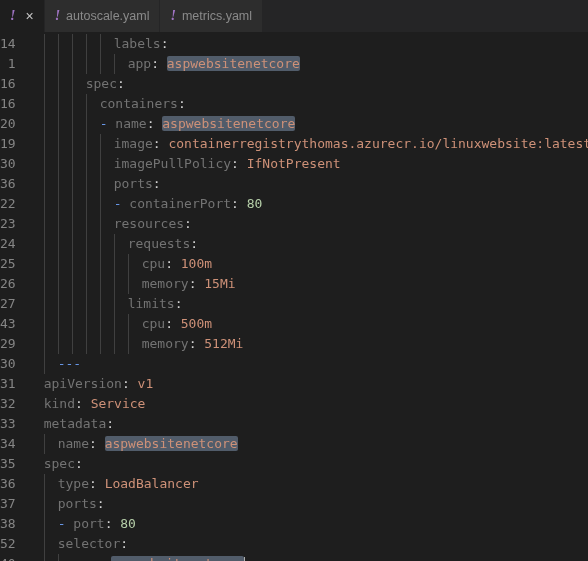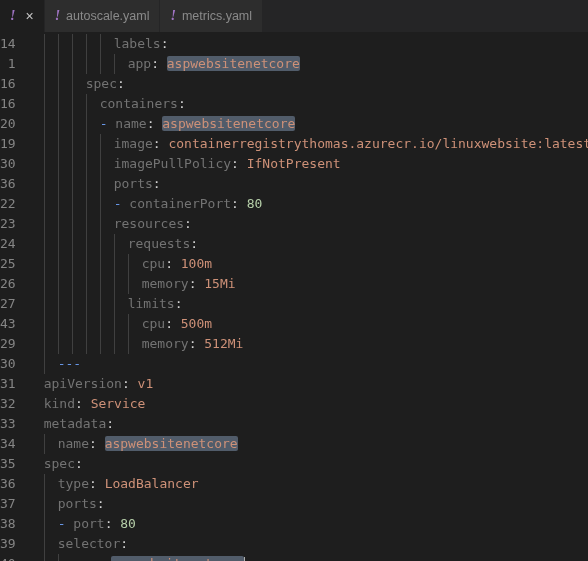--- a/index.html
+++ b/index.html
@@ -138,17 +138,17 @@
       <div>29</div>
       <div>30</div>
       <div>31</div>
       <div>32</div>
       <div>33</div>
       <div>34</div>
       <div>35</div>
       <div>36</div>
       <div>37</div>
       <div>38</div>
-      <div>39</div>
+      <div>52</div>
       <div>40</div>
     </div>
   <div class="code" id="code"><div class="line"><span class="indent-guide" style="left: 14px;"></span><span class="indent-guide" style="left: 28px;"></span><span class="indent-guide" style="left: 42px;"></span><span class="indent-guide" style="left: 56px;"></span><span class="indent-guide" style="left: 70px;"></span><span style="padding-left: 84px;"><span class="k">labels</span><span class="c">:</span></span></div><div class="line"><span class="indent-guide" style="left: 14px;"></span><span class="indent-guide" style="left: 28px;"></span><span class="indent-guide" style="left: 42px;"></span><span class="indent-guide" style="left: 56px;"></span><span class="indent-guide" style="left: 70px;"></span><span class="indent-guide" style="left: 84px;"></span><span style="padding-left: 98px;"><span class="k">app</span><span class="c">: </span><span class="s hl">aspwebsitenetcore</span></span></div><div class="line"><span class="indent-guide" style="left: 14px;"></span><span class="indent-guide" style="left: 28px;"></span><span class="indent-guide" style="left: 42px;"></span><span style="padding-left: 56px;"><span class="k">spec</span><span class="c">:</span></span></div><div class="line"><span class="indent-guide" style="left: 14px;"></span><span class="indent-guide" style="left: 28px;"></span><span class="indent-guide" style="left: 42px;"></span><span class="indent-guide" style="left: 56px;"></span><span style="padding-left: 70px;"><span class="k">containers</span><span class="c">:</span></span></div><div class="line"><span class="indent-guide" style="left: 14px;"></span><span class="indent-guide" style="left: 28px;"></span><span class="indent-guide" style="left: 42px;"></span><span class="indent-guide" style="left: 56px;"></span><span style="padding-left: 70px;"><span class="d">- </span><span class="k">name</span><span class="c">: </span><span class="s hl">aspwebsitenetcore</span></span></div><div class="line"><span class="indent-guide" style="left: 14px;"></span><span class="indent-guide" style="left: 28px;"></span><span class="indent-guide" style="left: 42px;"></span><span class="indent-guide" style="left: 56px;"></span><span class="indent-guide" style="left: 70px;"></span><span style="padding-left: 84px;"><span class="k">image</span><span class="c">: </span><span class="s">containerregistrythomas.azurecr.io/linuxwebsite:latest</span></span></div><div class="line"><span class="indent-guide" style="left: 14px;"></span><span class="indent-guide" style="left: 28px;"></span><span class="indent-guide" style="left: 42px;"></span><span class="indent-guide" style="left: 56px;"></span><span class="indent-guide" style="left: 70px;"></span><span style="padding-left: 84px;"><span class="k">imagePullPolicy</span><span class="c">: </span><span class="s">IfNotPresent</span></span></div><div class="line"><span class="indent-guide" style="left: 14px;"></span><span class="indent-guide" style="left: 28px;"></span><span class="indent-guide" style="left: 42px;"></span><span class="indent-guide" style="left: 56px;"></span><span class="indent-guide" style="left: 70px;"></span><span style="padding-left: 84px;"><span class="k">ports</span><span class="c">:</span></span></div><div class="line"><span class="indent-guide" style="left: 14px;"></span><span class="indent-guide" style="left: 28px;"></span><span class="indent-guide" style="left: 42px;"></span><span class="indent-guide" style="left: 56px;"></span><span class="indent-guide" style="left: 70px;"></span><span style="padding-left: 84px;"><span class="d">- </span><span class="k">containerPort</span><span class="c">: </span><span class="n">80</span></span></div><div class="line"><span class="indent-guide" style="left: 14px;"></span><span class="indent-guide" style="left: 28px;"></span><span class="indent-guide" style="left: 42px;"></span><span class="indent-guide" style="left: 56px;"></span><span class="indent-guide" style="left: 70px;"></span><span style="padding-left: 84px;"><span class="k">resources</span><span class="c">:</span></span></div><div class="line"><span class="indent-guide" style="left: 14px;"></span><span class="indent-guide" style="left: 28px;"></span><span class="indent-guide" style="left: 42px;"></span><span class="indent-guide" style="left: 56px;"></span><span class="indent-guide" style="left: 70px;"></span><span class="indent-guide" style="left: 84px;"></span><span style="padding-left: 98px;"><span class="k">requests</span><span class="c">:</span></span></div><div class="line"><span class="indent-guide" style="left: 14px;"></span><span class="indent-guide" style="left: 28px;"></span><span class="indent-guide" style="left: 42px;"></span><span class="indent-guide" style="left: 56px;"></span><span class="indent-guide" style="left: 70px;"></span><span class="indent-guide" style="left: 84px;"></span><span class="indent-guide" style="left: 98px;"></span><span style="padding-left: 112px;"><span class="k">cpu</span><span class="c">: </span><span class="s">100m</span></span></div><div class="line"><span class="indent-guide" style="left: 14px;"></span><span class="indent-guide" style="left: 28px;"></span><span class="indent-guide" style="left: 42px;"></span><span class="indent-guide" style="left: 56px;"></span><span class="indent-guide" style="left: 70px;"></span><span class="indent-guide" style="left: 84px;"></span><span class="indent-guide" style="left: 98px;"></span><span style="padding-left: 112px;"><span class="k">memory</span><span class="c">: </span><span class="s">15Mi</span></span></div><div class="line"><span class="indent-guide" style="left: 14px;"></span><span class="indent-guide" style="left: 28px;"></span><span class="indent-guide" style="left: 42px;"></span><span class="indent-guide" style="left: 56px;"></span><span class="indent-guide" style="left: 70px;"></span><span class="indent-guide" style="left: 84px;"></span><span style="padding-left: 98px;"><span class="k">limits</span><span class="c">:</span></span></div><div class="line"><span class="indent-guide" style="left: 14px;"></span><span class="indent-guide" style="left: 28px;"></span><span class="indent-guide" style="left: 42px;"></span><span class="indent-guide" style="left: 56px;"></span><span class="indent-guide" style="left: 70px;"></span><span class="indent-guide" style="left: 84px;"></span><span class="indent-guide" style="left: 98px;"></span><span style="padding-left: 112px;"><span class="k">cpu</span><span class="c">: </span><span class="s">500m</span></span></div><div class="line"><span class="indent-guide" style="left: 14px;"></span><span class="indent-guide" style="left: 28px;"></span><span class="indent-guide" style="left: 42px;"></span><span class="indent-guide" style="left: 56px;"></span><span class="indent-guide" style="left: 70px;"></span><span class="indent-guide" style="left: 84px;"></span><span class="indent-guide" style="left: 98px;"></span><span style="padding-left: 112px;"><span class="k">memory</span><span class="c">: </span><span class="s">512Mi</span></span></div><div class="line"><span class="indent-guide" style="left: 14px;"></span><span style="padding-left: 28px;"><span class="d">---</span></span></div><div class="line"><span style="padding-left: 14px;"><span class="k">apiVersion</span><span class="c">: </span><span class="s">v1</span></span></div><div class="line"><span style="padding-left: 14px;"><span class="k">kind</span><span class="c">: </span><span class="s">Service</span></span></div><div class="line"><span style="padding-left: 14px;"><span class="k">metadata</span><span class="c">:</span></span></div><div class="line"><span class="indent-guide" style="left: 14px;"></span><span style="padding-left: 28px;"><span class="k">name</span><span class="c">: </span><span class="s hl">aspwebsitenetcore</span></span></div><div class="line"><span style="padding-left: 14px;"><span class="k">spec</span><span class="c">:</span></span></div><div class="line"><span class="indent-guide" style="left: 14px;"></span><span style="padding-left: 28px;"><span class="k">type</span><span class="c">: </span><span class="s">LoadBalancer</span></span></div><div class="line"><span class="indent-guide" style="left: 14px;"></span><span style="padding-left: 28px;"><span class="k">ports</span><span class="c">:</span></span></div><div class="line"><span class="indent-guide" style="left: 14px;"></span><span style="padding-left: 28px;"><span class="d">- </span><span class="k">port</span><span class="c">: </span><span class="n">80</span></span></div><div class="line"><span class="indent-guide" style="left: 14px;"></span><span style="padding-left: 28px;"><span class="k">selector</span><span class="c">:</span></span></div><div class="line"><span class="indent-guide" style="left: 14px;"></span><span class="indent-guide" style="left: 28px;"></span><span style="padding-left: 42px;"><span class="k">app</span><span class="c">: </span><span class="s hl">aspwebsitenetcore</span><span class="cursor"></span></span></div></div>
 </div>
 
 </body></html>

